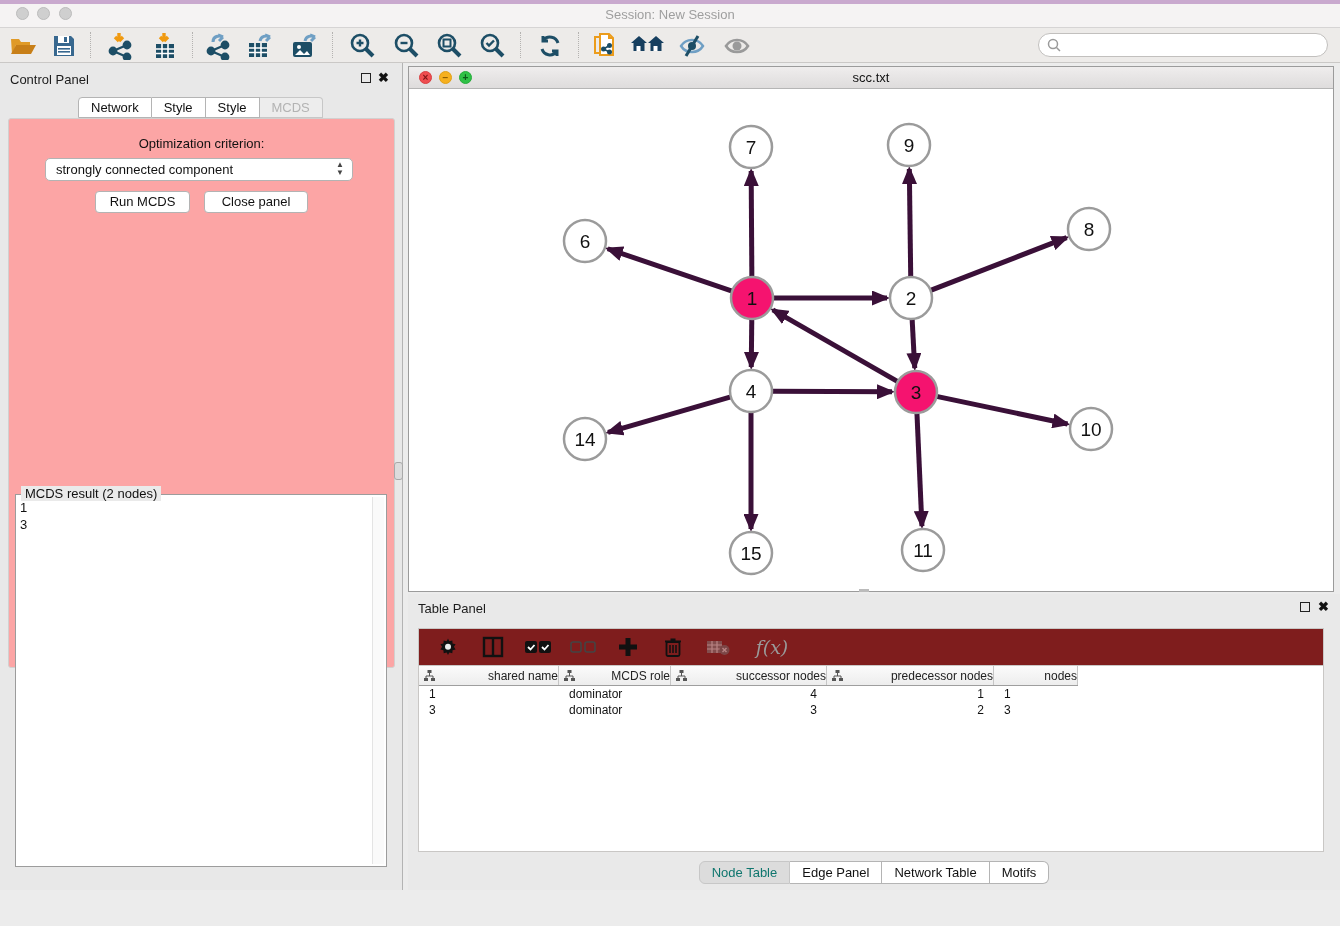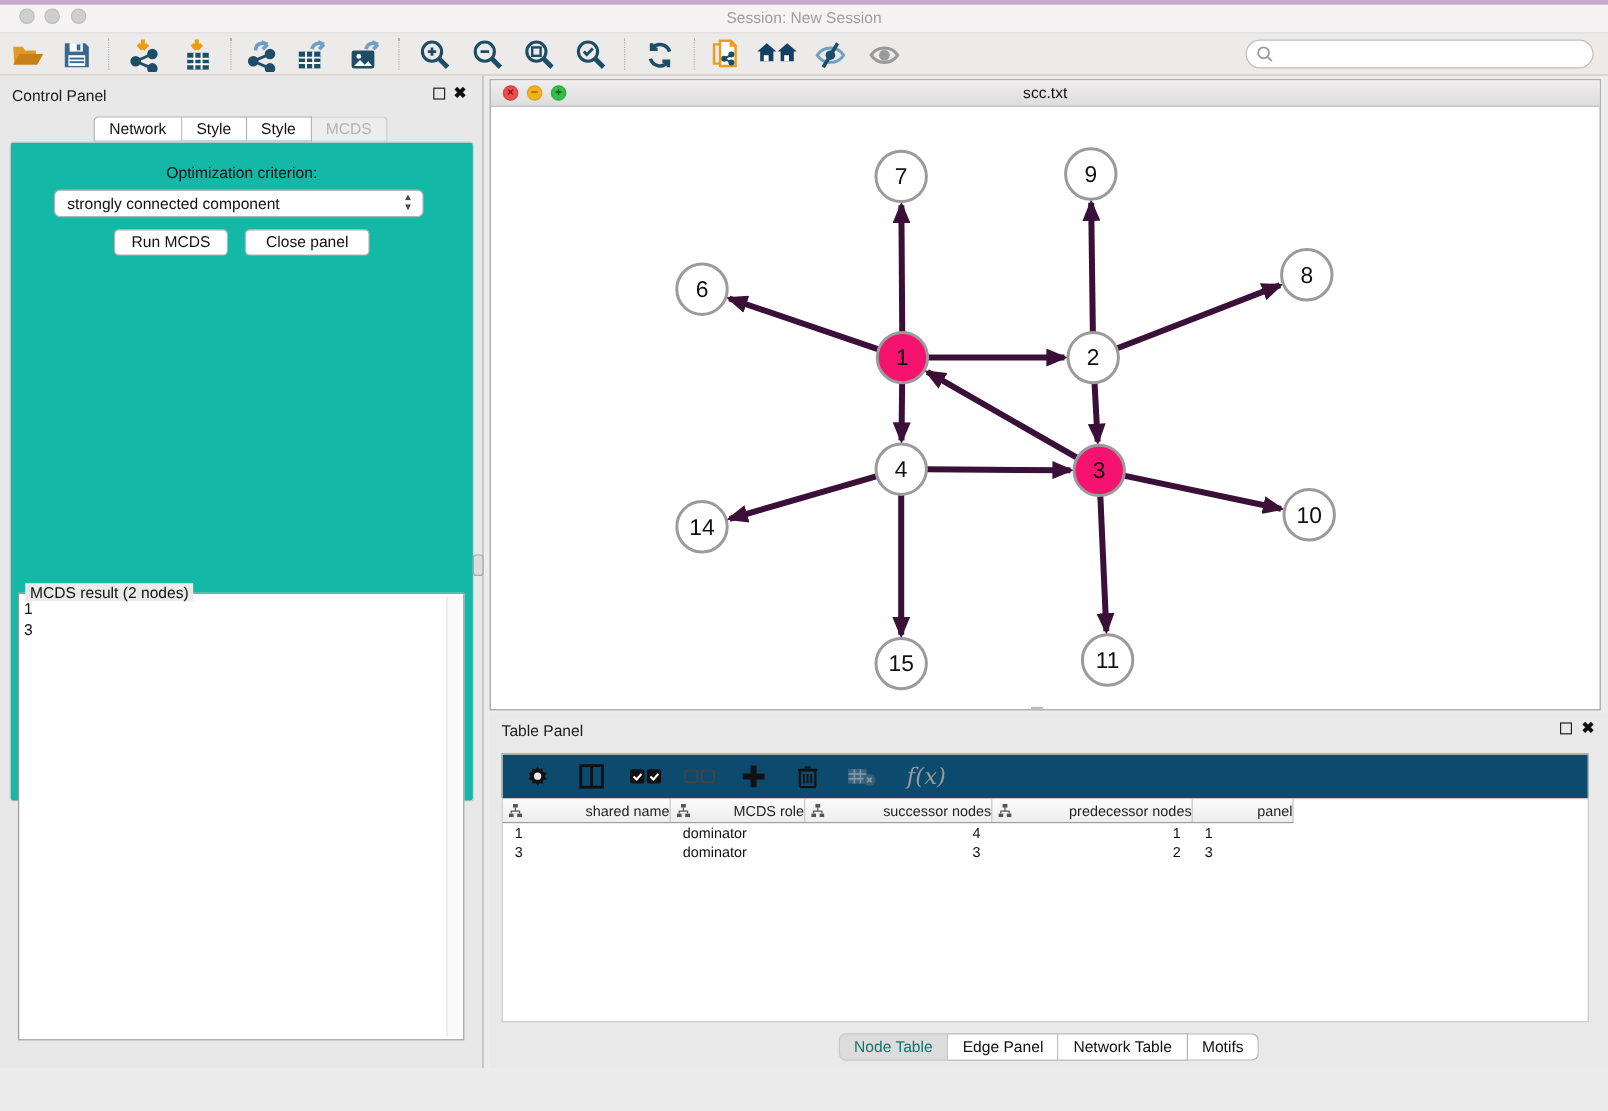--- a/index.html
+++ b/index.html
@@ -23,42 +23,42 @@
   
   #control-panel{left:0;top:63px;width:403px;height:827px;background:#e8e8e8;border-right:1px solid #b3b3b3;}
   #cp-header{position:absolute;left:10px;top:9px;font-size:13px;color:#1c1c1c;}
   .panel-float{position:absolute;top:10px;width:10px;height:10px;border:1.5px solid #222;}
   .panel-close{position:absolute;top:7px;font-size:13px;font-weight:bold;color:#111;}
   .tab-row{position:absolute;display:flex;}
   .tab{height:21px;line-height:19px;padding:0 12px;font-size:13px;background:#fff;border:1px solid #b4b4b4;border-left:none;color:#111;text-align:center;}
   .tab:first-child{border-left:1px solid #b4b4b4;border-radius:4px 0 0 0;}
   .tab:last-child{border-radius:0 4px 0 0;}
   .tab.sel{background:#ededed;color:#b3b3b3;border-color:#c7c7c7;}
-  #cp-box{position:absolute;left:8px;top:55px;width:387px;height:550px;background:#14b8a6;border:1px solid #d2d0cf;border-radius:3px;}
+  #cp-box{position:absolute;left:8px;top:55px;width:387px;height:550px;background:#fca5a5;border:1px solid #d2d0cf;border-radius:3px;}
   #opt-label{position:absolute;left:0;width:100%;top:17px;text-align:center;font-size:13px;color:#111;}
   #opt-select{position:absolute;left:36px;top:39px;width:308px;height:23px;background:#fff;border:1px solid #b3b3b3;border-radius:5px;font-size:13px;line-height:21px;padding-left:10px;color:#111;}
   #opt-stepper{position:absolute;right:6px;top:2px;width:12px;height:18px;font-size:8px;line-height:8px;color:#444;text-align:center;}
   .cp-btn{position:absolute;top:72px;height:22px;background:#fff;border:1px solid #b3b3b3;border-radius:4px;font-size:13px;line-height:20px;text-align:center;color:#111;}
   #result-box{position:absolute;left:6px;top:375px;width:372px;height:373px;border:1px solid #9c9c9c;background:#fff;}
   #result-legend{position:absolute;left:5px;top:-9px;background:#eaeaea;padding:0 4px;font-size:13px;color:#111;}
   #result-text{position:absolute;left:4px;top:4px;right:16px;bottom:4px;font-size:13px;line-height:17px;white-space:pre;color:#111;}
   #result-scroll{position:absolute;right:2px;top:2px;width:12px;bottom:2px;background:#fafafa;border-left:1px solid #e4e4e4;}
   #splitter-grip{left:394px;top:462px;width:9px;height:18px;background:#dcdcdc;border:1px solid #a8a8a8;border-radius:3px;}
 
   
   #net-window{left:408px;top:66px;width:926px;height:526px;background:#fff;border:1px solid #9b9b9b;}
   #net-titlebar{position:absolute;left:0;top:0;width:100%;height:22px;background:linear-gradient(#efeded,#dedcdc);border-bottom:1px solid #b5b5b5;}
   .mac-dot{position:absolute;top:4px;width:13px;height:13px;border-radius:50%;font-size:10px;line-height:12px;text-align:center;font-weight:bold;}
   #net-title{position:absolute;left:0;right:0;top:3px;text-align:center;font-size:13px;color:#111;}
   #net-canvas{position:absolute;left:0;top:22px;width:924px;height:502px;}
   #net-grip{position:absolute;left:450px;bottom:-1px;width:10px;height:3px;background:#bbb;}
 
   
   #table-panel{left:408px;top:594px;width:932px;height:296px;background:#e9e9e9;}
-  #tp-toolbar{position:absolute;left:10px;top:34px;width:906px;height:37px;background:#0c4a6e;border:1px solid #c9c7c5;border-bottom:none;display:flex;align-items:center;gap:19px;padding-left:16px;}
+  #tp-toolbar{position:absolute;left:10px;top:34px;width:906px;height:37px;background:#7f1d1d;border:1px solid #c9c7c5;border-bottom:none;display:flex;align-items:center;gap:19px;padding-left:16px;}
   .tp-icon{display:flex;align-items:center;justify-content:center;width:26px;height:26px;}
   #tp-table{position:absolute;left:10px;top:71px;width:906px;height:187px;background:#fff;border:1px solid #c9c7c5;overflow:hidden;}
   #tp-header{display:flex;height:20px;background:linear-gradient(#fbfbfb,#ededed);border-bottom:1px solid #9e9e9e;width:659px;}
   .th{position:relative;display:flex;align-items:center;justify-content:flex-end;font-size:12px;color:#222;border-right:1px solid #c6c6c6;height:100%;}
   .th .hier{position:absolute;left:5px;top:4px;}
   .tr{display:flex;height:16px;}
   .td{font-size:12px;color:#111;line-height:16px;padding:0 10px;overflow:hidden;}
   #tp-tabs{position:absolute;left:0;width:100%;top:267px;display:flex;justify-content:center;}
   #tp-tabs .tab{height:23px;line-height:21px;}
   #tp-tabs .tab:first-child{border-radius:6px 0 0 6px;}
@@ -423,21 +423,21 @@
               <g fill="#555">
                 <rect x="3.5" y="0" width="4" height="3"></rect>
                 <rect x="0" y="8" width="4" height="3"></rect>
                 <rect x="7" y="8" width="4" height="3"></rect>
               </g>
               <path d="M5.5 3 v3 M2 8 v-2 h7 v2" stroke="#555" fill="none"></path>
             </svg>
             <span>predecessor nodes</span>
           </div>
           <div class="th" style="width: 84px;">
-            <span>panel</span>
+            <span>nodes</span>
           </div>
         </div>
       <div id="tp-body">
           <div class="tr">
             <div class="td" style="width: 140px; text-align: left;">1</div>
             <div class="td" style="width: 112px; text-align: left;">dominator</div>
             <div class="td" style="width: 156px; text-align: right;">4</div>
             <div class="td" style="width: 167px; text-align: right;">1</div>
             <div class="td" style="width: 84px; text-align: left;">1</div>
           </div>

